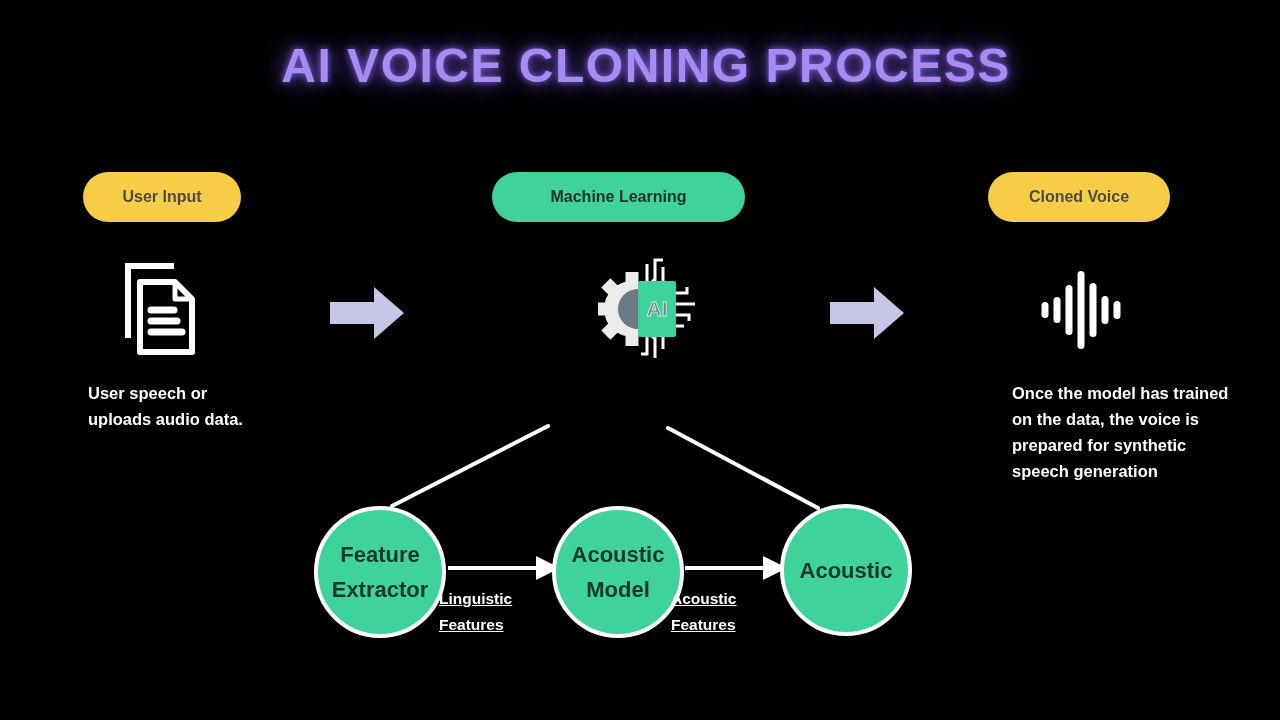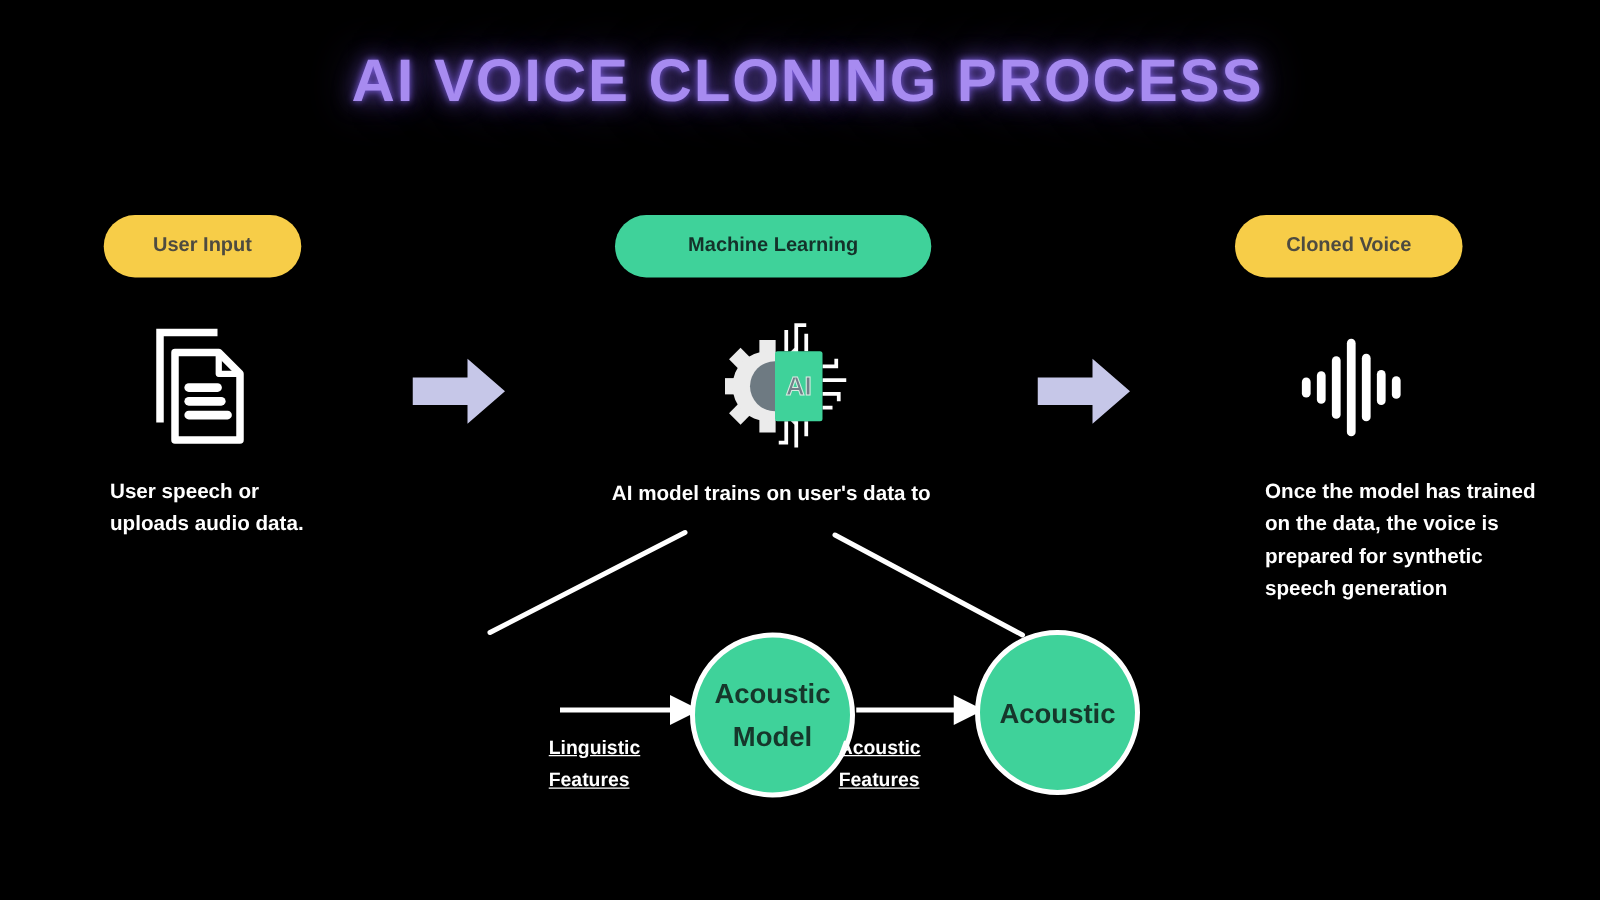--- a/index.html
+++ b/index.html
@@ -19,21 +19,21 @@
     justify-content:center;font-size:16px;
   }
   .pill.yellow{background:#F7CD48;color:#4E4B40;}
   .pill.green{background:#3FD29A;color:#14322A;}
   .pill-user{left:83px;top:172px;width:158px;}
   .pill-ml{left:492px;top:172px;width:253px;}
   .pill-cv{left:988px;top:172px;width:182px;}
   
   .icon-box{position:absolute;}
   .icon-doc{left:118px;top:262px;width:84px;height:94px;}
-  .icon-ai{left:580px;top:256px;width:102px;height:106px;}
+  .icon-ai{left:598px;top:256px;width:102px;height:106px;}
   .icon-wave{left:1032px;top:264px;width:92px;height:92px;}
   .block-arrow-1{left:330px;top:285px;width:76px;height:56px;}
   .block-arrow-2{left:830px;top:285px;width:76px;height:56px;}
   .icon-box svg{display:block;width:100%;height:100%;}
   
   .desc{
     position:absolute;color:#FFFFFF;font-size:16.5px;line-height:26px;white-space:pre-line;
   }
   .desc-0{left:88px;top:380px;}
   .desc-1{left:460px;top:382px;width:314px;text-align:center;}
@@ -136,35 +136,38 @@
       <rect x="33.5" y="21" width="7" height="50" rx="3.5"></rect>
       <rect x="45.5" y="7" width="7" height="78" rx="3.5"></rect>
       <rect x="57.5" y="19" width="7" height="54" rx="3.5"></rect>
       <rect x="69.5" y="32" width="7" height="28" rx="3.5"></rect>
       <rect x="81.5" y="37" width="7" height="18" rx="3.5"></rect>
     </svg>
   </div>
 
   <div class="desc desc-0">User speech or
 uploads audio data.</div>
-  <div class="desc desc-1">AI model trains on user's data to</div>
   <div class="desc desc-2">Once the model has trained
 on the data, the voice is
 prepared for synthetic
 speech generation</div>
 
   <svg class="connectors" viewBox="0 0 1280 720">
     <line x1="548" y1="426" x2="392" y2="506" stroke="#FFFFFF" stroke-width="4" stroke-linecap="round"></line>
     <line x1="668" y1="428" x2="818" y2="508" stroke="#FFFFFF" stroke-width="4" stroke-linecap="round"></line>
     <line x1="448" y1="568" x2="538" y2="568" stroke="#FFFFFF" stroke-width="4"></line>
     <polygon points="536,556 560,568 536,580" fill="#FFFFFF"></polygon>
     <line x1="685" y1="568" x2="765" y2="568" stroke="#FFFFFF" stroke-width="4"></line>
     <polygon points="763,556 787,568 763,580" fill="#FFFFFF"></polygon>
   </svg>
 
+  <div class="node node-0">
+    <span>Feature
+Extractor</span>
+  </div>
   <div class="node node-1">
     <span>Acoustic
 Model</span>
   </div>
   <div class="node node-2">
     <span>Acoustic</span>
   </div>
 
   <div class="edge-label edge-0">Linguistic
 Features</div>

